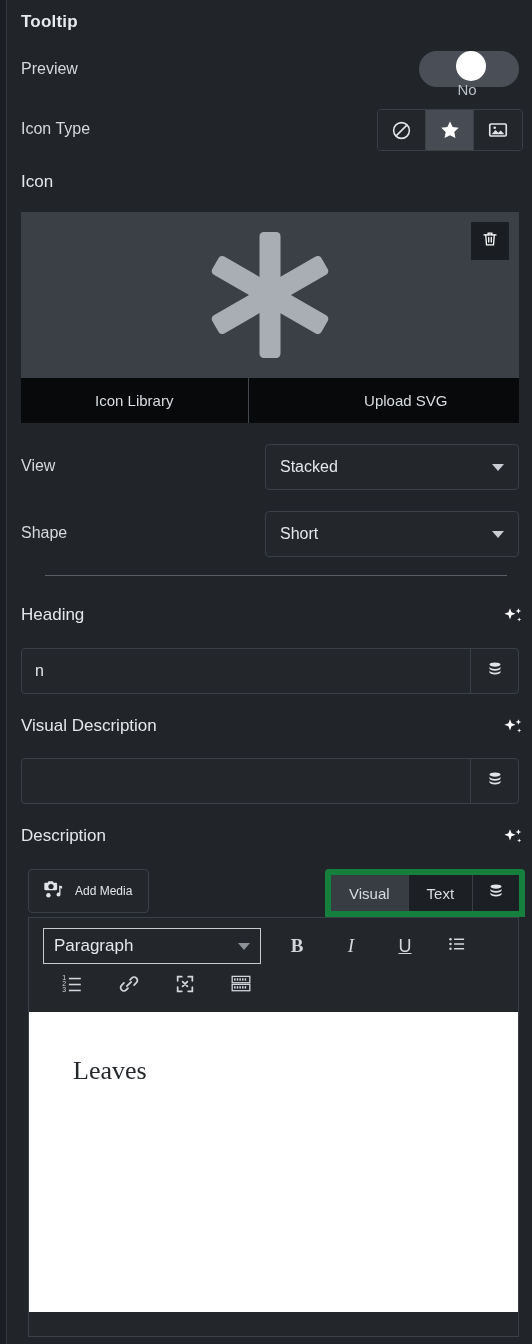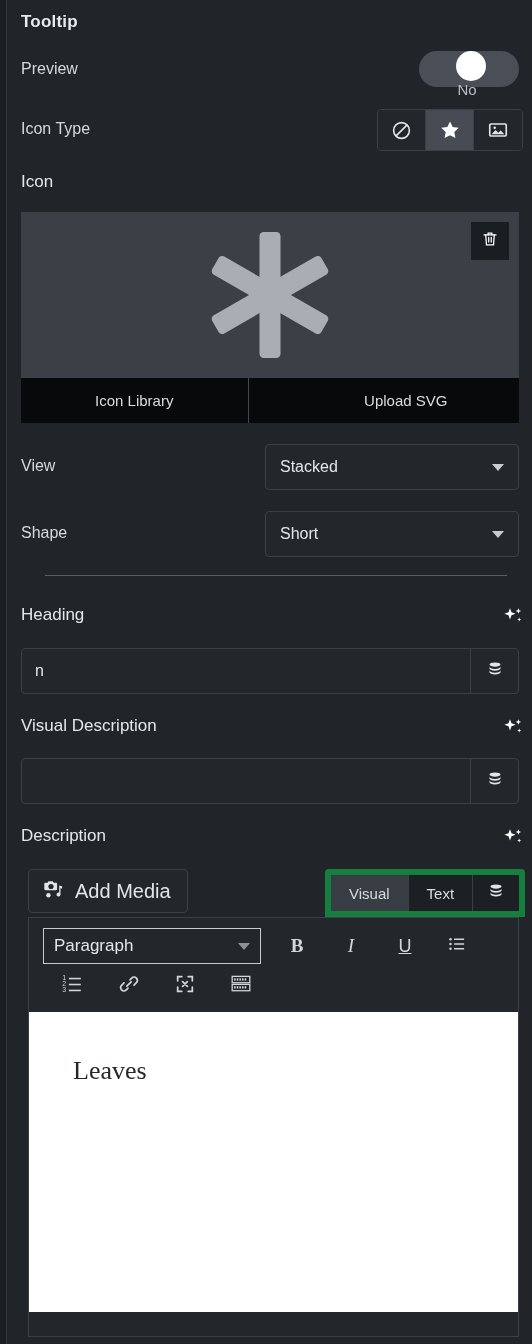--- a/index.html
+++ b/index.html
@@ -230,21 +230,21 @@
     padding: 0 16px 0 12px;
     border: 1px solid #3b4047;
     border-radius: 4px;
     background: #23272c;
     display: flex;
     align-items: center;
     gap: 10px;
     cursor: pointer;
   }
   .add-media .am-label {
-    font-size: 20px;
+    font-size: 12px;
     color: #e2e4e8;
   }
 
   .ed-tabs {
     position: absolute;
     height: 48px;
     display: flex;
     border: 6px solid #15803d;
     border-radius: 4px 4px 0 0;
     overflow: hidden;

